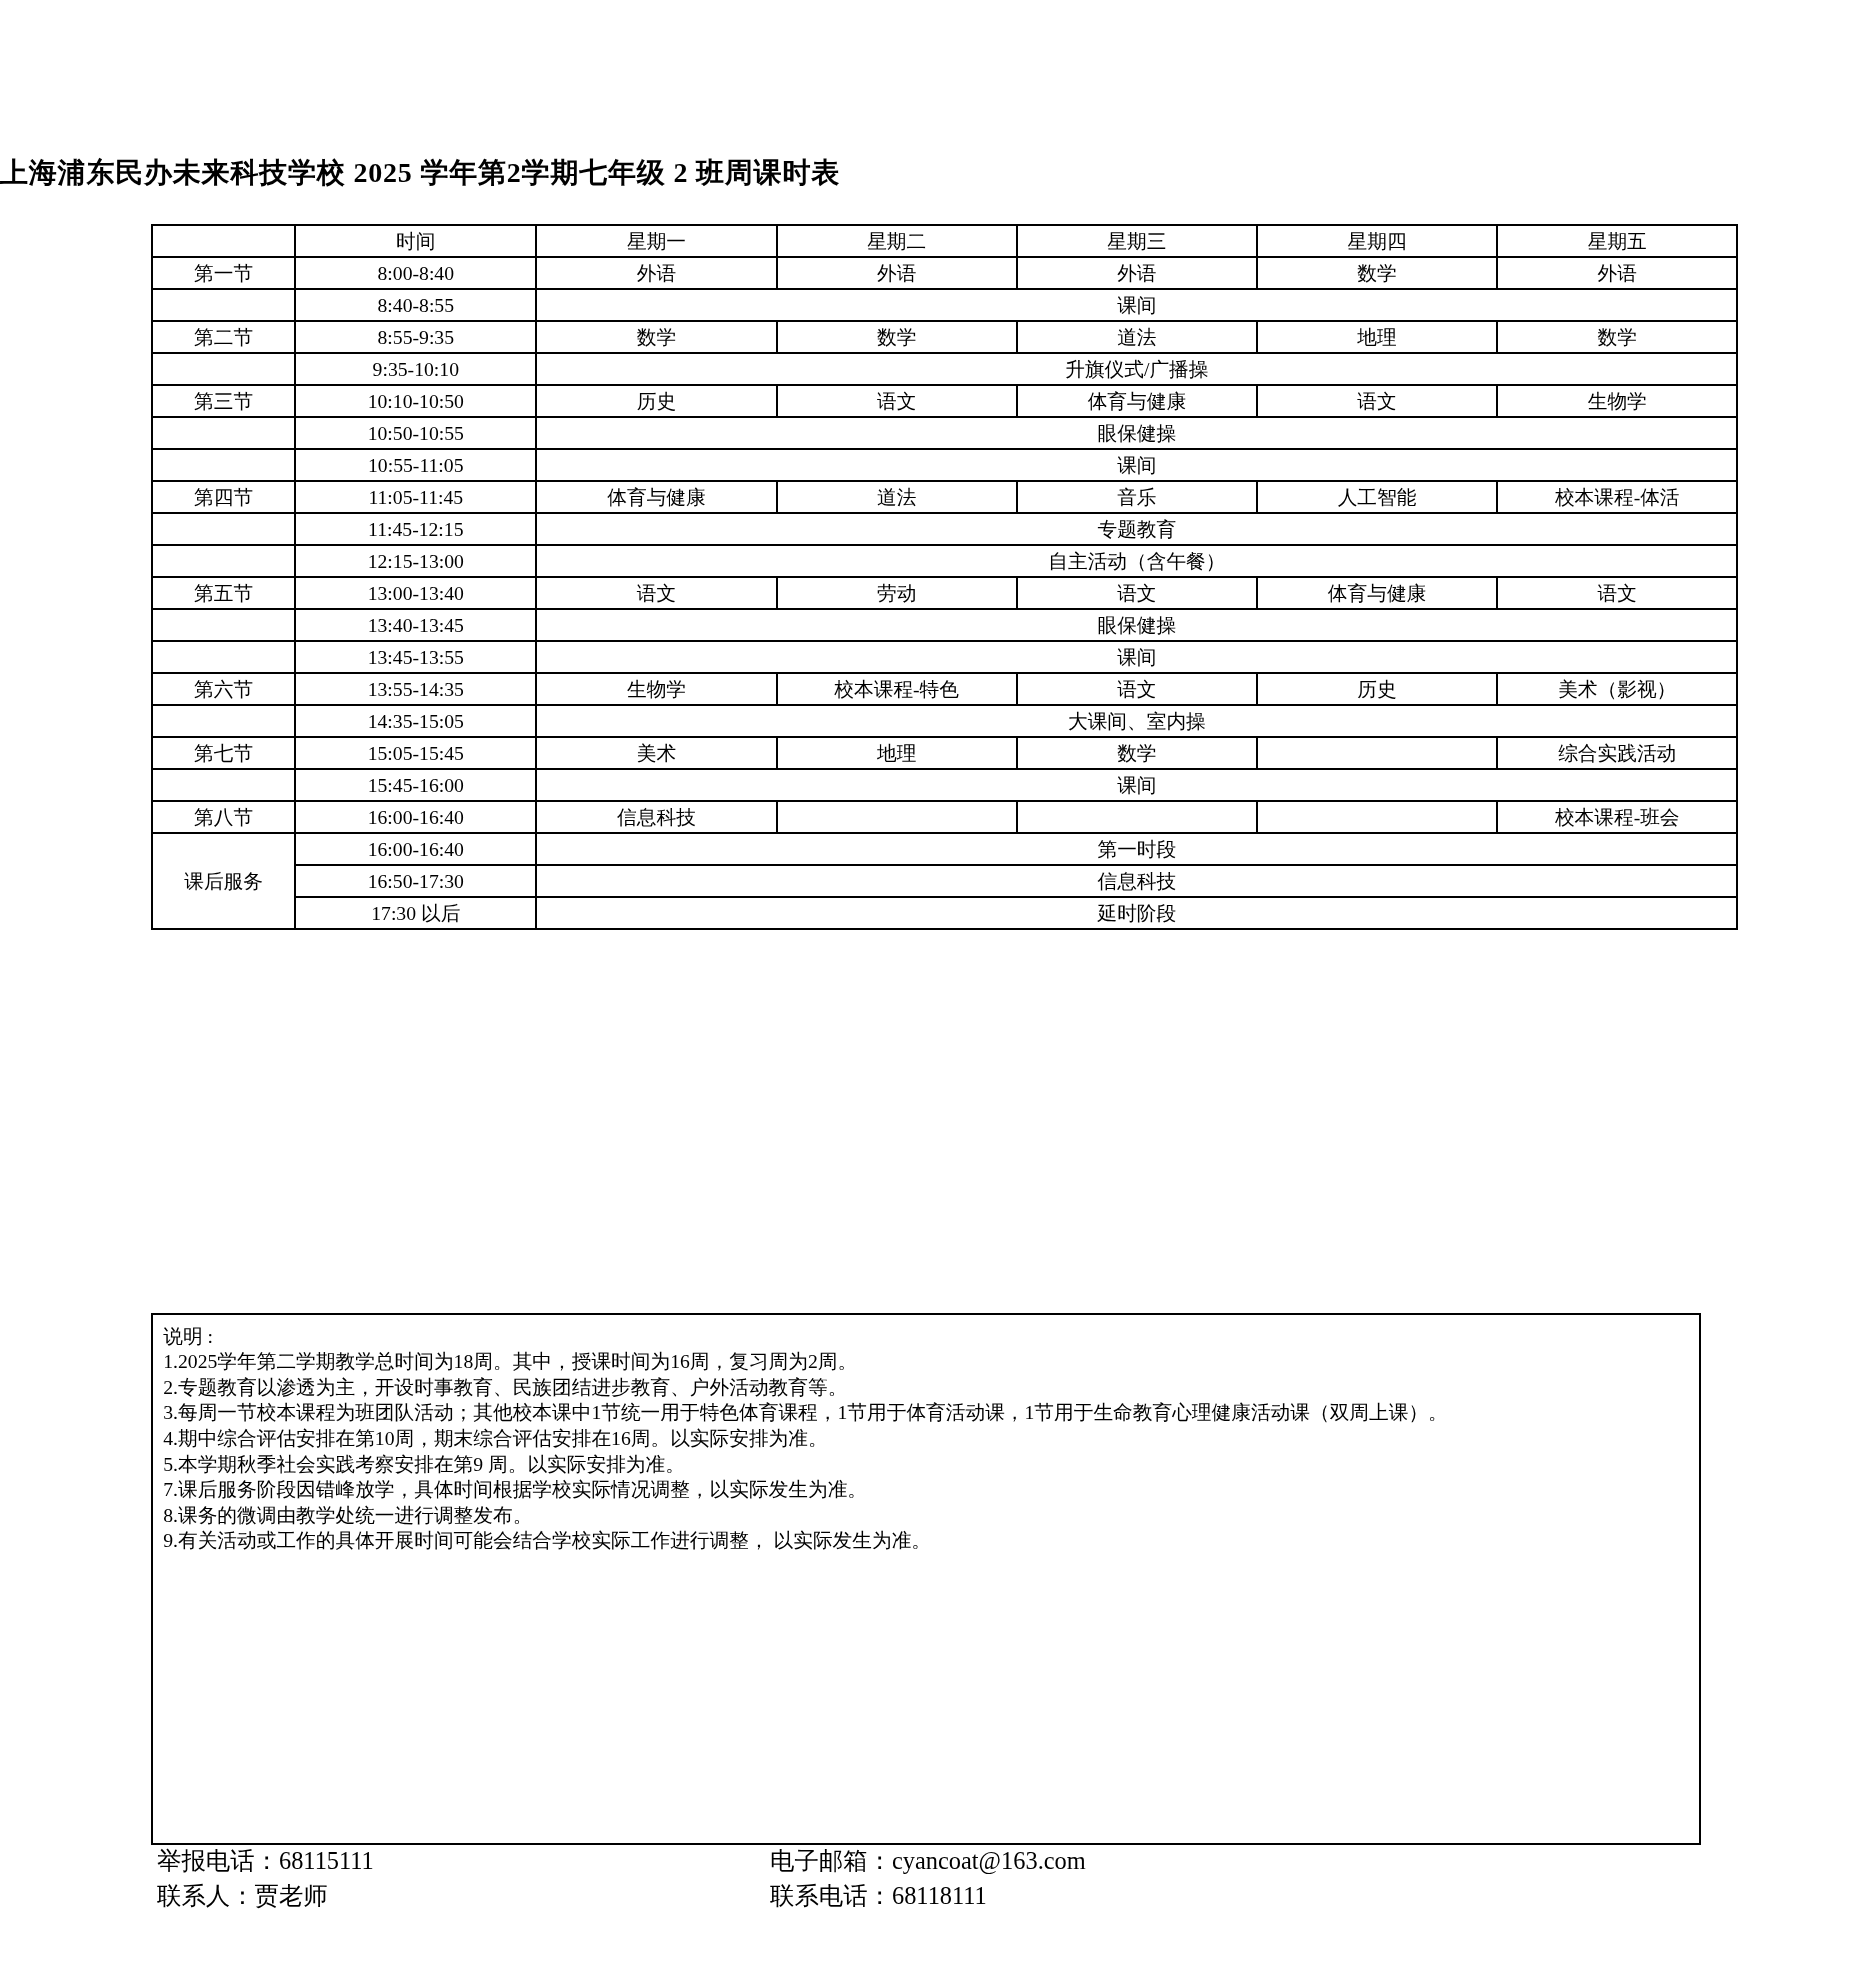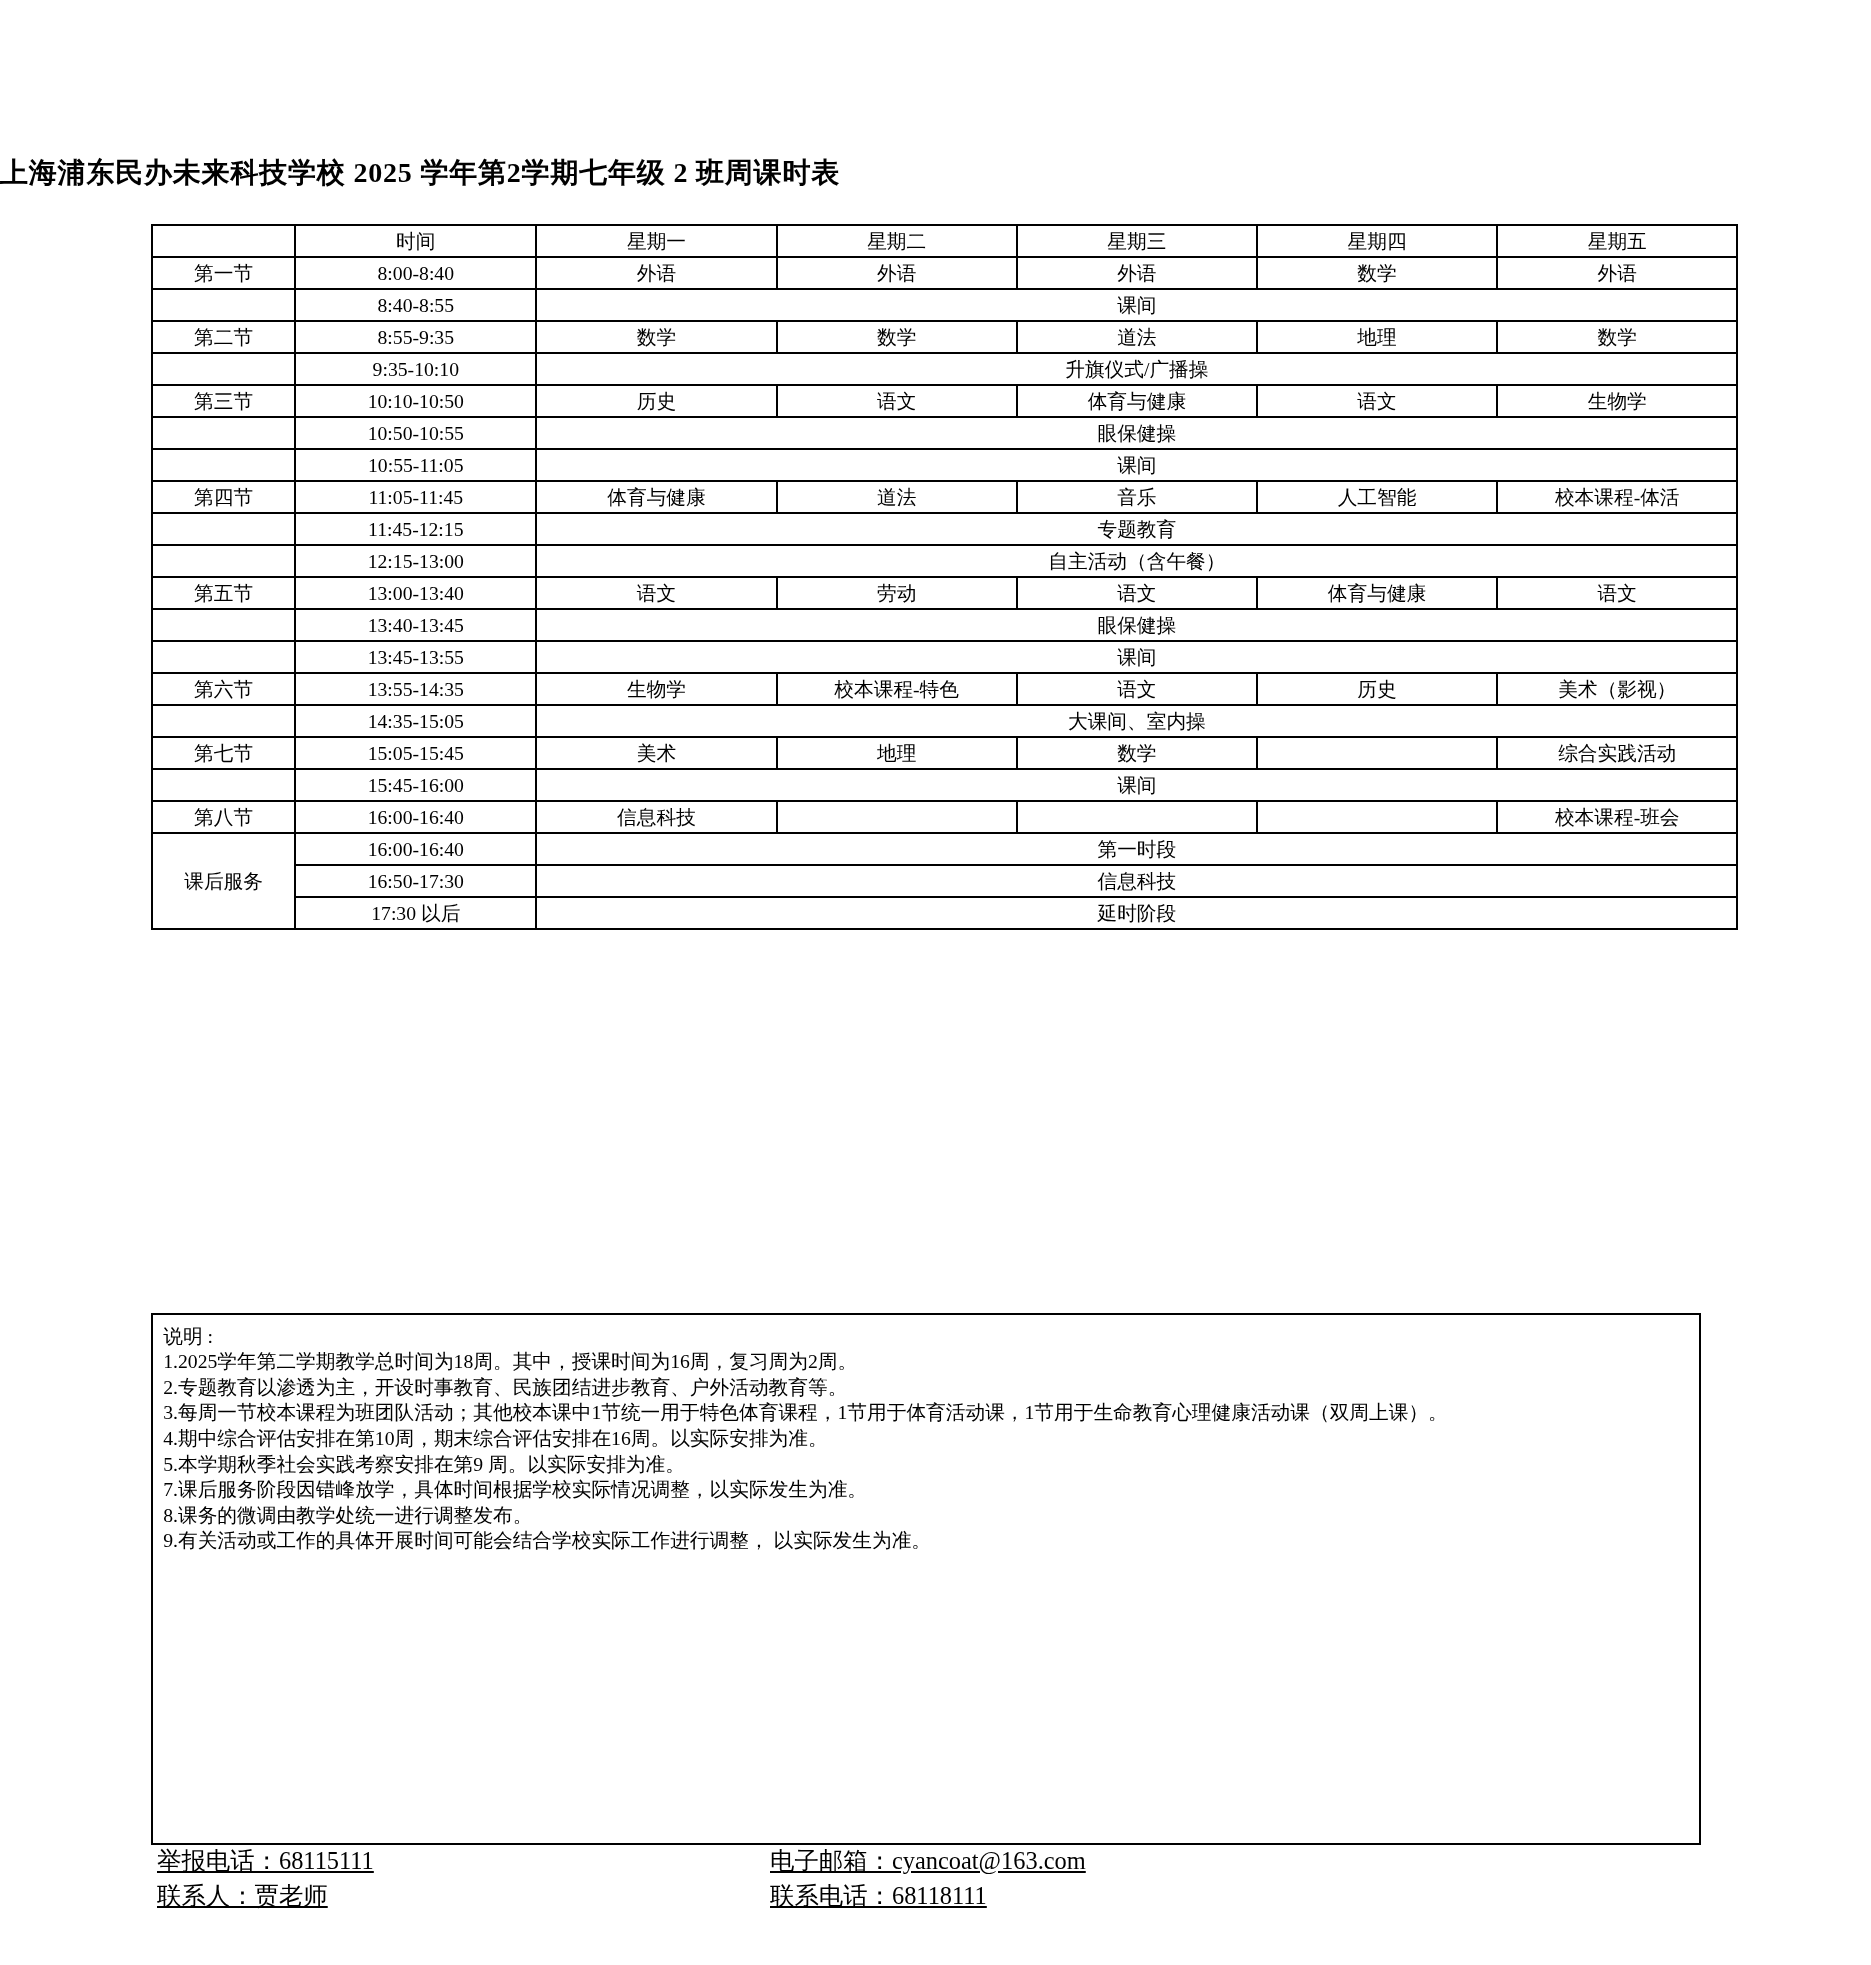--- a/index.html
+++ b/index.html
@@ -81,21 +81,20 @@
 
   
   .contact {
     position: absolute;
     left: 157px;
     top: 1843px;
     width: 1556px;
     font-size: 24.4px;
     line-height: 1.45;
     font-family: "Liberation Serif", "DejaVu Serif", serif;
-    text-decoration: underline;
   }
   .contact .crow {
     display: flex;
     flex-direction: row;
   }
   .contact .cl { width: 613px; white-space: nowrap; }
   .contact .cr { white-space: nowrap; }
 </style>
 </head>
 <body>

